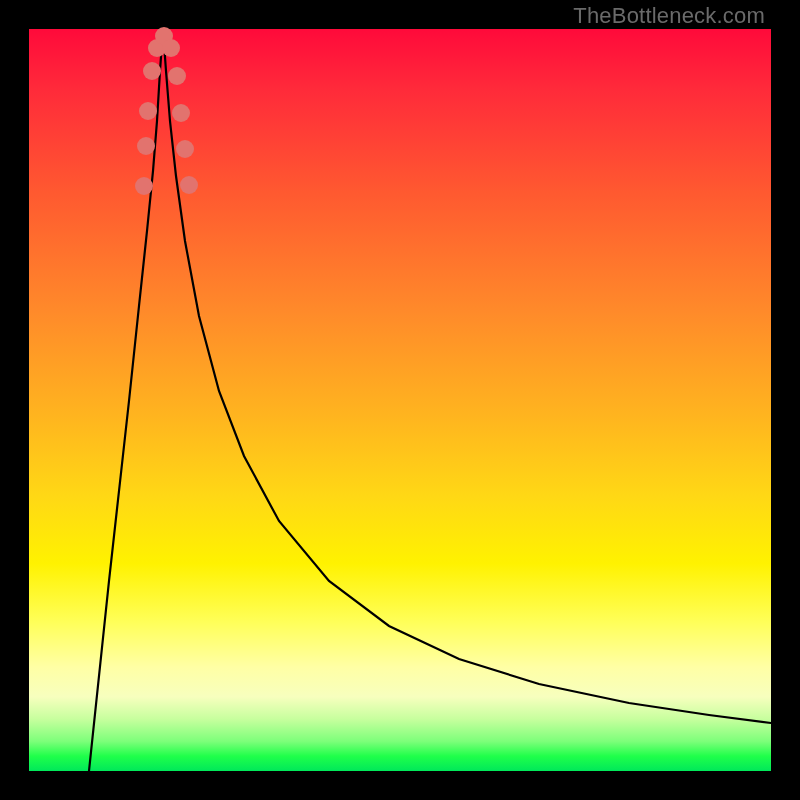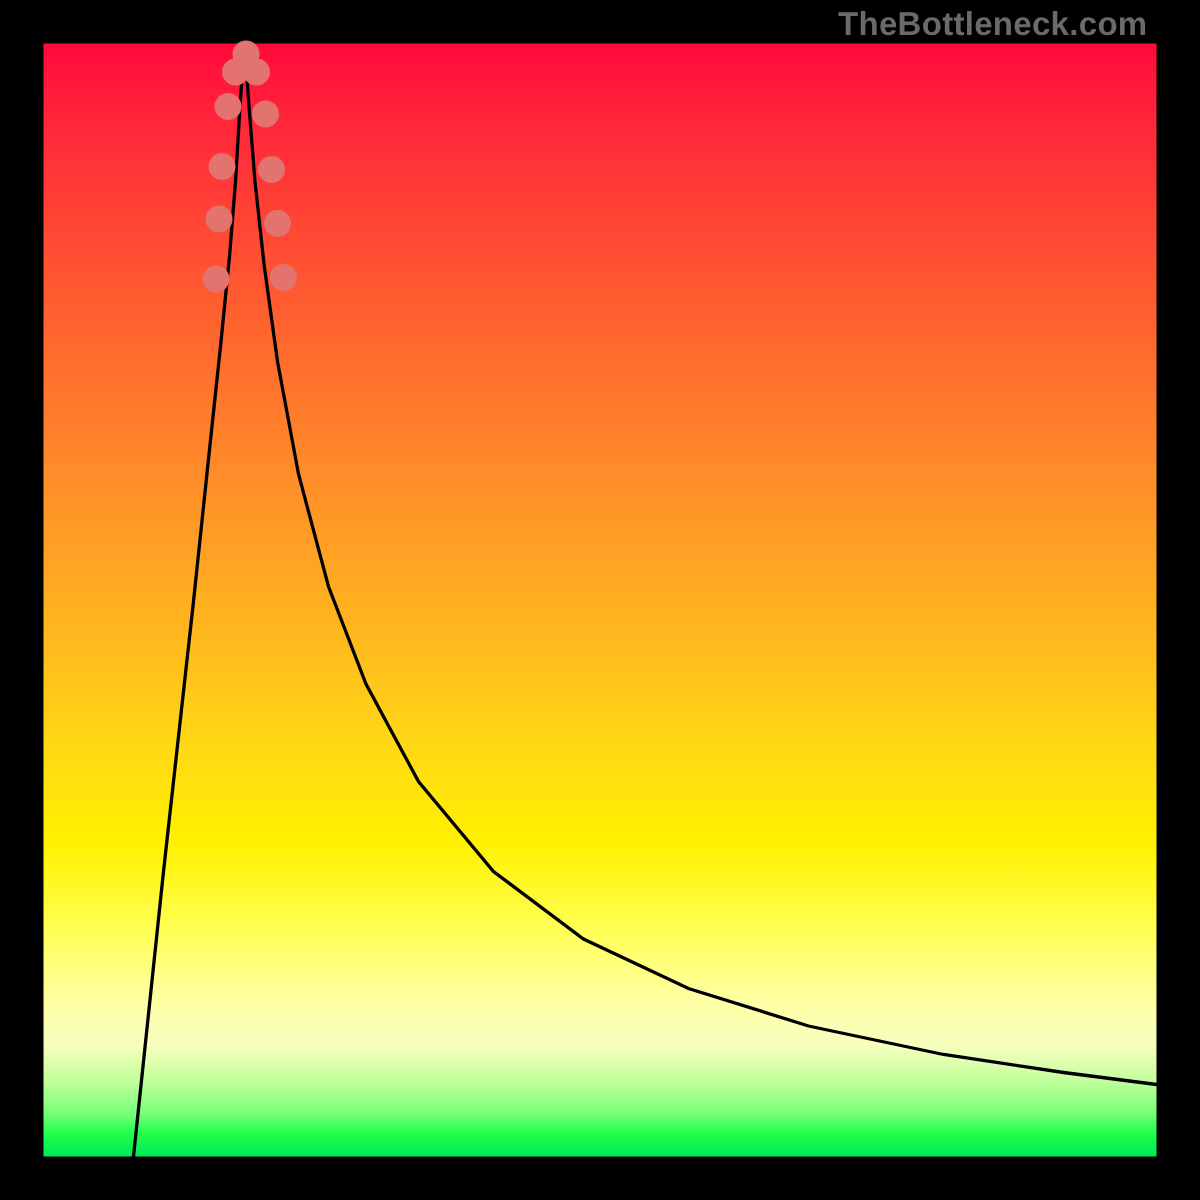--- a/index.html
+++ b/index.html
@@ -43,21 +43,21 @@
       #1fff4a 98%,
       #00e85a 100%
     );
   }
   .watermark {
     position: absolute;
     top: 3px;
     right: 35px;
     color: #6a6a6a;
     font-size: 22px;
-    font-weight: 700;
+    font-weight: 400;
     letter-spacing: 0.2px;
     user-select: none;
   }
   svg.curve {
     position: absolute;
     left: 0;
     top: 0;
     width: 742px;
     height: 742px;
     overflow: visible;

